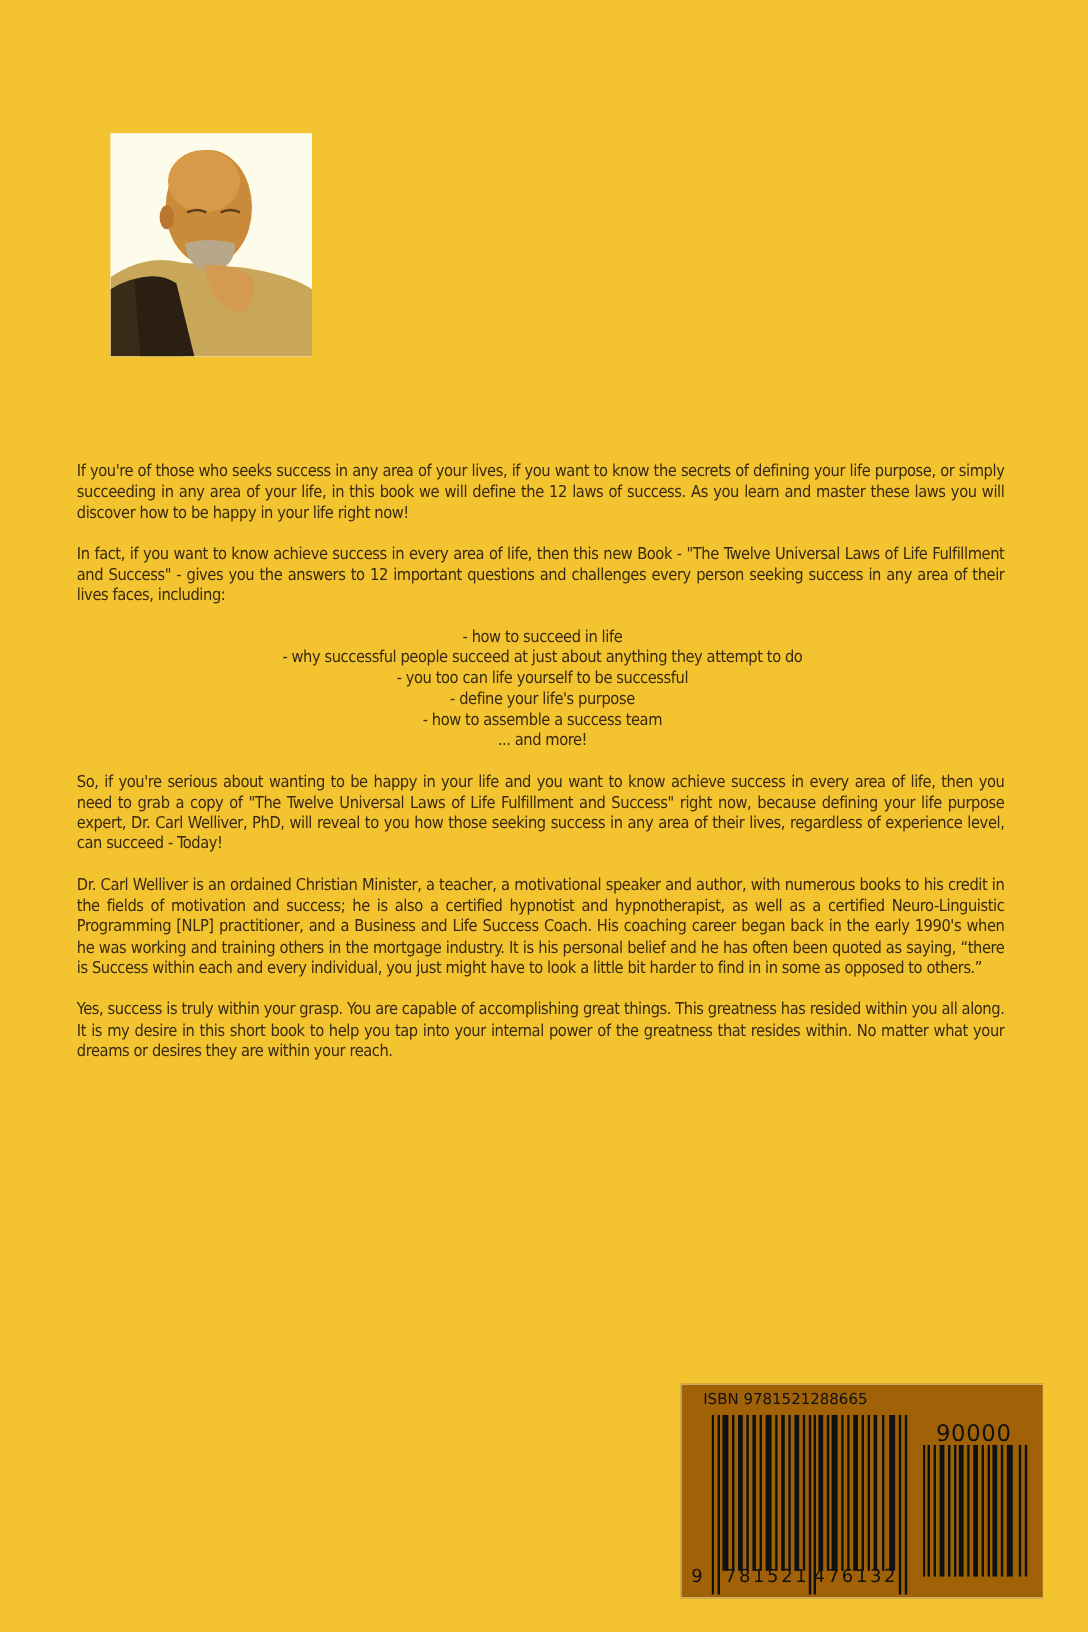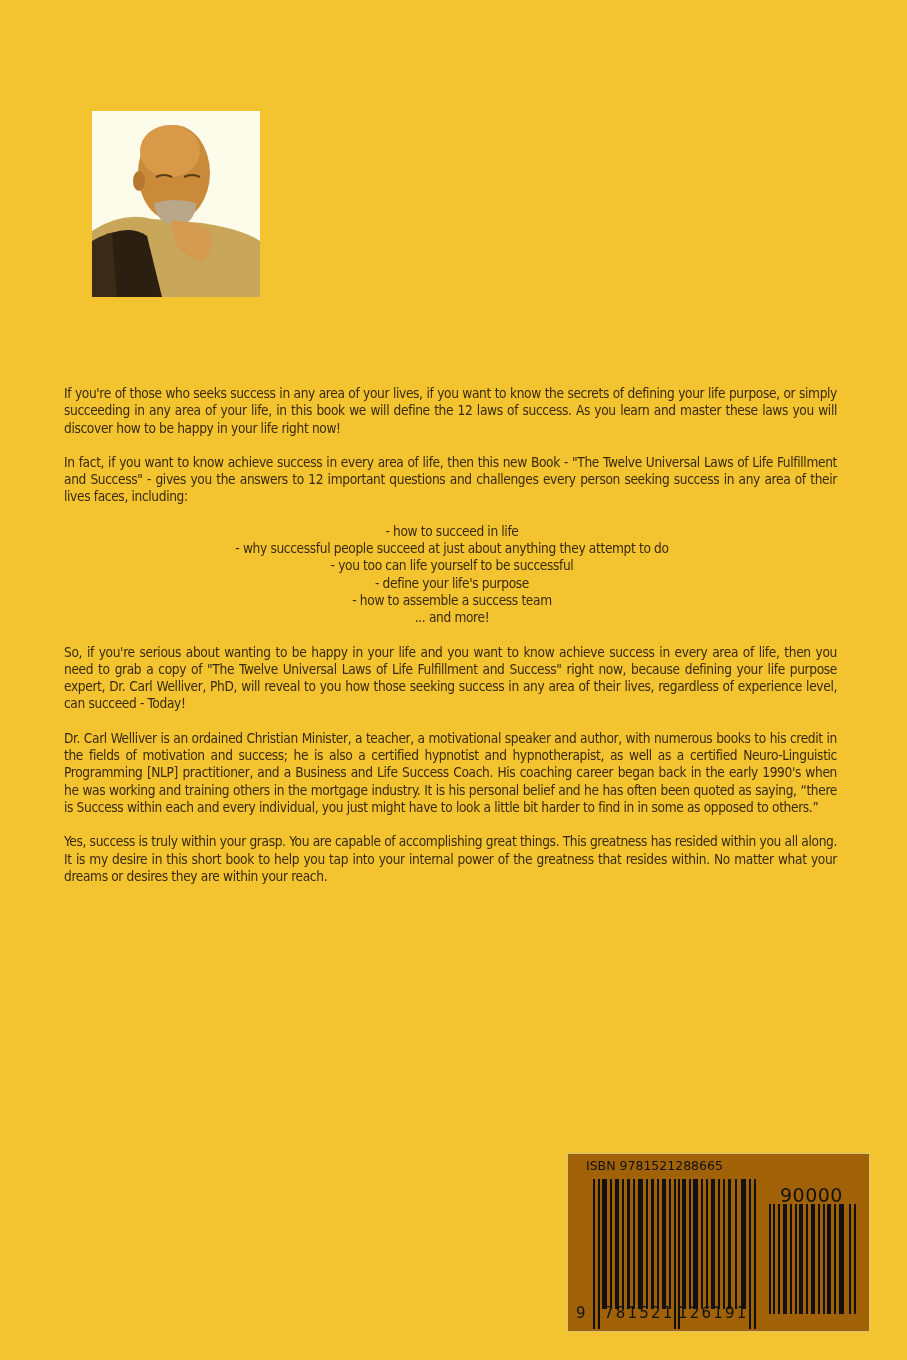--- a/index.html
+++ b/index.html
@@ -149,14 +149,14 @@
       <rect x="54" y="0" width="2" height="110"></rect>
       <rect x="58" y="0" width="4" height="110"></rect>
       <rect x="65" y="0" width="2" height="110"></rect>
       <rect x="70" y="0" width="5" height="110"></rect>
       <rect x="80" y="0" width="2" height="110"></rect>
       <rect x="85" y="0" width="2" height="110"></rect>
     </g>
   </svg>
   <div class="barcode-digits-lead">9</div>
   <div class="barcode-digits-1">781521</div>
-  <div class="barcode-digits-2">126191</div>
+  <div class="barcode-digits-2">476132</div>
 </div>
 
 </body></html>

